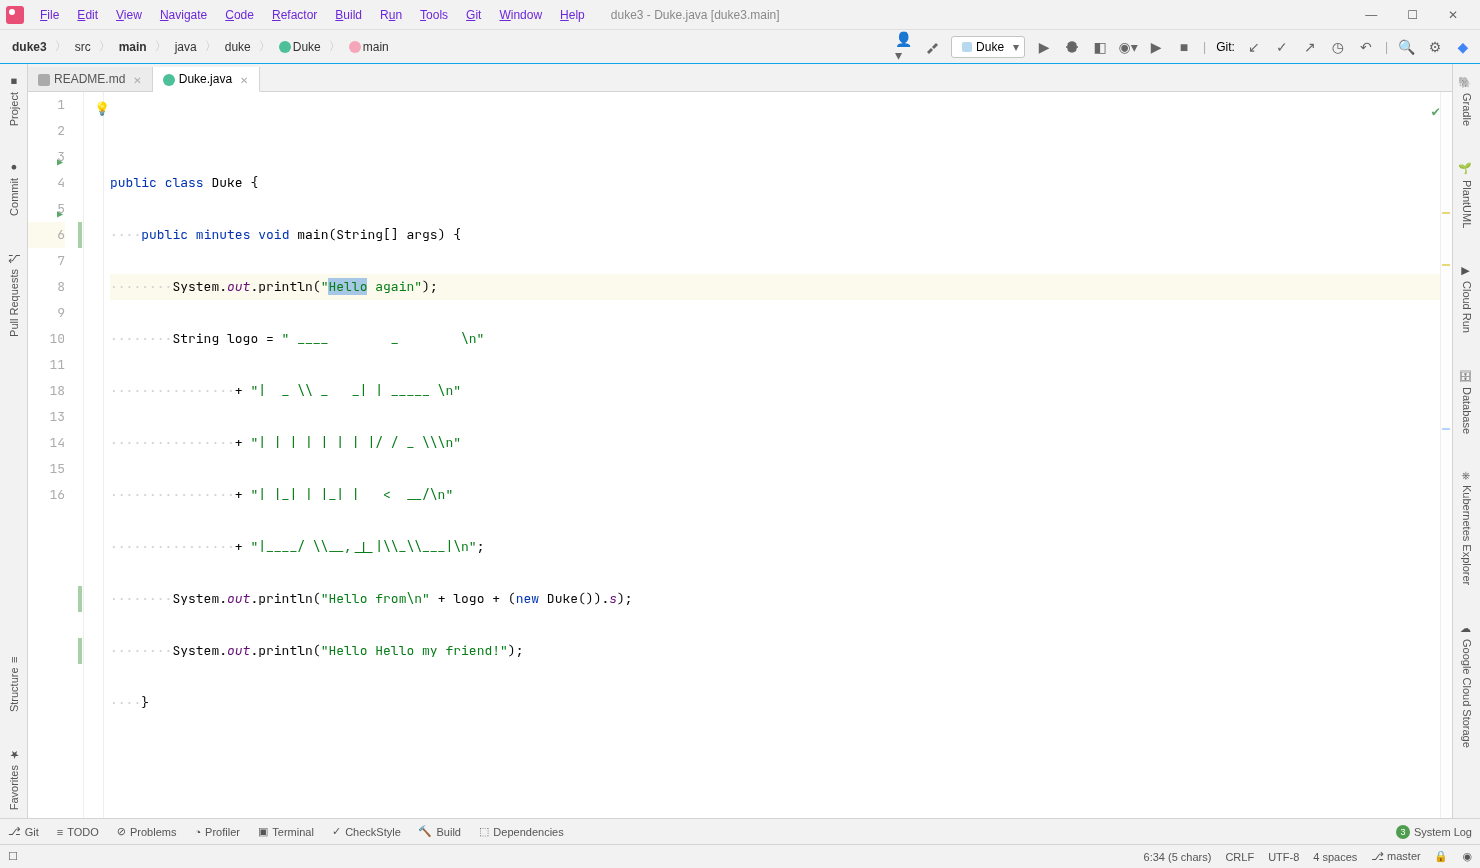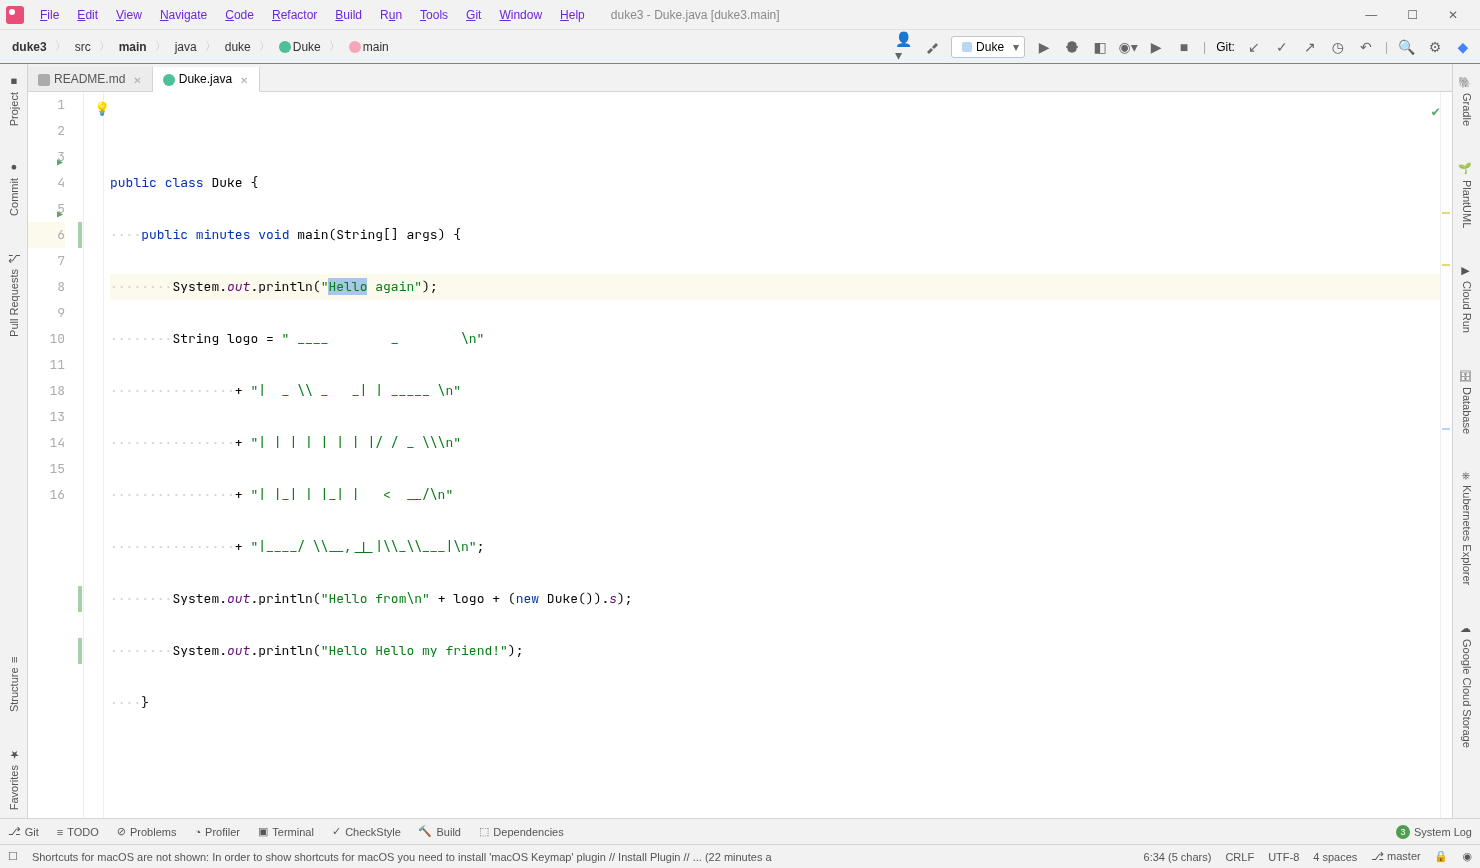--- a/index.html
+++ b/index.html
@@ -235,21 +235,20 @@
   <span class="bitem">⬚ <span>Dependencies</span></span>
   <span class="spacer"></span>
   <span class="bitem">
       <span class="badge">3</span> 
       <span>System Log</span>
     </span>
 </div>
 
 <div class="status-bar">
   <span>☐</span>
-  <span style="overflow:hidden;white-space:nowrap;flex-shrink:1;">Shortcuts for macOS are not shown: In order to show shortcuts for macOS you need to install 'macOS Keymap' plugin // Install Plugin // ... (22 minutes a</span>
   <span class="spacer"></span>
   <span>6:34 (5 chars)</span>
   <span>CRLF</span>
   <span>UTF-8</span>
   <span>4 spaces</span>
   <span>⎇ <span>master</span></span>
   <span>🔒</span>
   <span>◉</span>
 </div>
 

